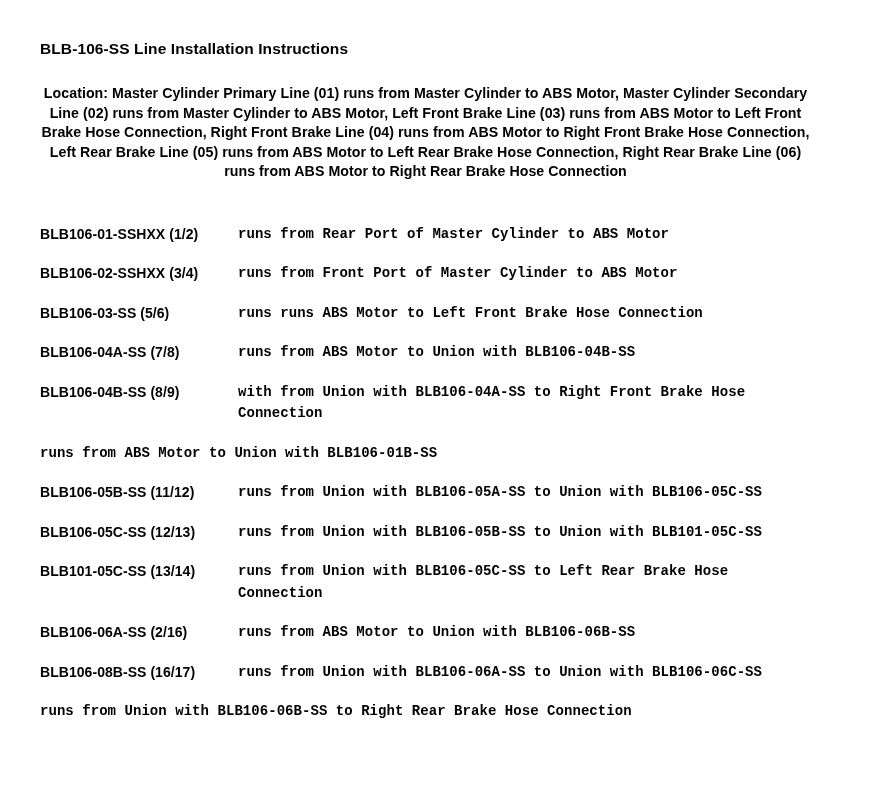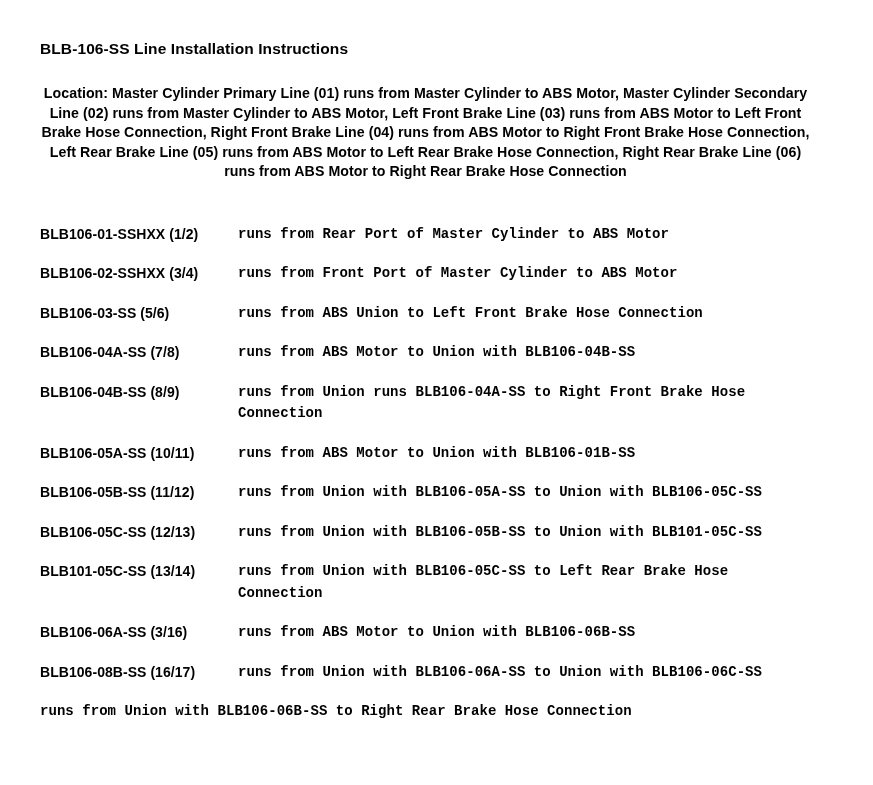--- a/index.html
+++ b/index.html
@@ -70,48 +70,47 @@
       <div class="line-row">
         <span class="line-code">BLB106-01-SSHXX (1/2)</span>
         <span class="line-desc">runs from Rear Port of Master Cylinder to ABS Motor</span>
       </div>
       <div class="line-row">
         <span class="line-code">BLB106-02-SSHXX (3/4)</span>
         <span class="line-desc">runs from Front Port of Master Cylinder to ABS Motor</span>
       </div>
       <div class="line-row">
         <span class="line-code">BLB106-03-SS (5/6)</span>
-        <span class="line-desc">runs from ABS Union to Left Front Brake Hose Connection</span>
+        <span class="line-desc">runs runs ABS Motor to Left Front Brake Hose Connection</span>
       </div>
       <div class="line-row">
         <span class="line-code">BLB106-04A-SS (7/8)</span>
         <span class="line-desc">runs from ABS Motor to Union with BLB106-04B-SS</span>
       </div>
       <div class="line-row">
         <span class="line-code">BLB106-04B-SS (8/9)</span>
-        <span class="line-desc">runs from Union runs BLB106-04A-SS to Right Front Brake Hose Connection</span>
+        <span class="line-desc">with from Union with BLB106-04A-SS to Right Front Brake Hose Connection</span>
       </div>
       <div class="line-row">
-        <span class="line-code">BLB106-05A-SS (10/11)</span>
         <span class="line-desc">runs from ABS Motor to Union with BLB106-01B-SS</span>
       </div>
       <div class="line-row">
         <span class="line-code">BLB106-05B-SS (11/12)</span>
         <span class="line-desc">runs from Union with BLB106-05A-SS to Union with BLB106-05C-SS</span>
       </div>
       <div class="line-row">
         <span class="line-code">BLB106-05C-SS (12/13)</span>
         <span class="line-desc">runs from Union with BLB106-05B-SS to Union with BLB101-05C-SS</span>
       </div>
       <div class="line-row">
         <span class="line-code">BLB101-05C-SS (13/14)</span>
         <span class="line-desc">runs from Union with BLB106-05C-SS to Left Rear Brake Hose Connection</span>
       </div>
       <div class="line-row">
-        <span class="line-code">BLB106-06A-SS (3/16)</span>
+        <span class="line-code">BLB106-06A-SS (2/16)</span>
         <span class="line-desc">runs from ABS Motor to Union with BLB106-06B-SS</span>
       </div>
       <div class="line-row">
         <span class="line-code">BLB106-08B-SS (16/17)</span>
         <span class="line-desc">runs from Union with BLB106-06A-SS to Union with BLB106-06C-SS</span>
       </div>
       <div class="line-row">
         <span class="line-desc">runs from Union with BLB106-06B-SS to Right Rear Brake Hose Connection</span>
       </div>
     </div>

